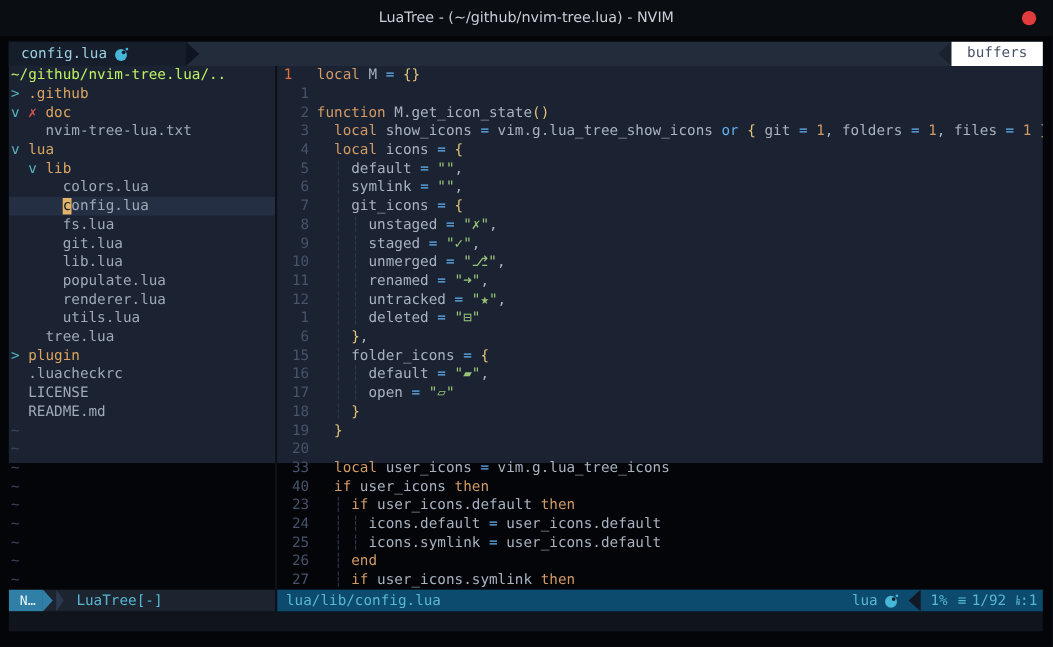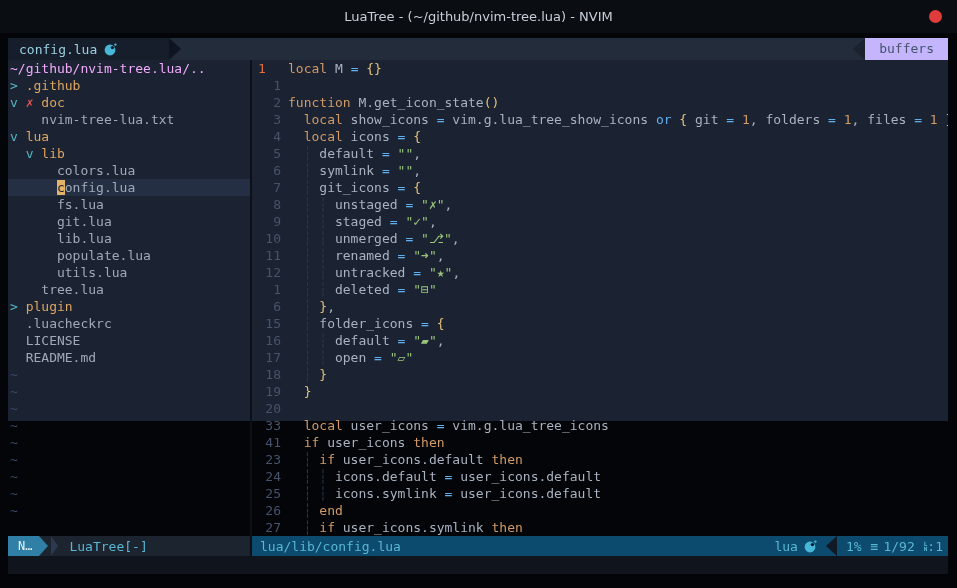--- a/index.html
+++ b/index.html
@@ -17,29 +17,29 @@
   }
   .close-btn { position:absolute; right:15px; top:10px; width:13px; height:13px; border-radius:50%; background:#e03c3c; }
   
   .app { position:absolute; left:8px; top:38px; width:940px; height:383px; background:#1b2332; }
   
   .tabline { position:absolute; top:0; left:0; width:940px; height:22px; background:#232c3b; display:flex; align-items:stretch; }
   .tab { display:flex; align-items:center; gap:7px; background:#161e2c; padding:0 52px 0 11px; color:#9bcfe0; font-size:13px; }
   .tab-arrow { width:0; height:0; border-top:11px solid transparent; border-bottom:11px solid transparent; border-left:12px solid #0e1421; }
   .buffers-seg { margin-left:auto; display:flex; align-items:stretch; }
   .buf-arrow { width:0; height:0; border-top:11px solid transparent; border-bottom:11px solid transparent; border-right:12px solid #1a2230; }
-  .buffers { background:#c4b5fd; color:#46536b; font-size:13px; line-height:22px; padding:0 14px; }
+  .buffers { background:#ffffff; color:#46536b; font-size:13px; line-height:22px; padding:0 14px; }
   
   .content { position:absolute; top:22px; left:0; width:940px; height:476px; }
   .tree { position:absolute; left:0; top:0; width:242px; height:476px; overflow:hidden; }
   .win-sep { position:absolute; left:242px; top:0; width:2px; height:476px; background:#0c1118; }
   .code { position:absolute; left:244px; top:0; width:696px; height:476px; overflow:hidden; }
   .trow { height:17px; line-height:17px; font-size:13px; white-space:pre; color:#9fa9b8; padding-left:2px; }
   .trow.active { background:#242f44; }
-  .t-root { color:#f0abfc; }
+  .t-root { color:#bef264; }
   .t-folder { color:#dca561; }
   .t-file { color:#9fa9b8; }
   .t-arrow { color:#56b6c2; }
   .t-git { color:#e25555; }
   .t-tilde { color:#3a4866; }
   .cursor { background:#e2b368; color:#141b26; }
   .crow { height:17px; display:flex; font-size:13px; line-height:17px; }
   .num { flex:none; width:36px; text-align:right; padding-right:7px; color:#47536b; }
   .num.cur { text-align:left; padding-left:6px; padding-right:0; color:#e0703d; }
   .ctext { margin:0; white-space:pre; color:#a9b2c0; font-family:inherit; font-size:13px; line-height:17px; }
@@ -103,20 +103,21 @@
         <div class="trow"><span class="t-arrow">v</span> <span class="t-git">✗</span> <span class="t-folder">doc</span></div>
         <div class="trow">    <span class="t-file">nvim-tree-lua.txt</span></div>
         <div class="trow"><span class="t-arrow">v</span> <span class="t-folder">lua</span></div>
         <div class="trow">  <span class="t-arrow">v</span> <span class="t-folder">lib</span></div>
         <div class="trow">      <span class="t-file">colors.lua</span></div>
         <div class="trow active">      <span class="t-file"><span class="cursor">c</span>onfig.lua</span></div>
         <div class="trow">      <span class="t-file">fs.lua</span></div>
         <div class="trow">      <span class="t-file">git.lua</span></div>
         <div class="trow">      <span class="t-file">lib.lua</span></div>
         <div class="trow">      <span class="t-file">populate.lua</span></div>
+        <div class="trow">      <span class="t-file">renderer.lua</span></div>
         <div class="trow">      <span class="t-file">utils.lua</span></div>
         <div class="trow">    <span class="t-file">tree.lua</span></div>
         <div class="trow"><span class="t-arrow">&gt;</span> <span class="t-folder">plugin</span></div>
         <div class="trow">  <span class="t-file">.luacheckrc</span></div>
         <div class="trow">  <span class="t-file">LICENSE</span></div>
         <div class="trow">  <span class="t-file">README.md</span></div>
         <div class="trow"><span class="t-tilde">~</span></div>
         <div class="trow"><span class="t-tilde">~</span></div>
         <div class="trow"><span class="t-tilde">~</span></div>
         <div class="trow"><span class="t-tilde">~</span></div>
@@ -210,21 +211,21 @@
         </div>
         <div class="crow">
           <span class="num">20</span>
           <pre class="ctext"></pre>
         </div>
         <div class="crow">
           <span class="num">33</span>
           <pre class="ctext">  <span class="k">local</span> user_icons <span class="b">=</span> vim.g.lua_tree_icons</pre>
         </div>
         <div class="crow">
-          <span class="num">41</span>
+          <span class="num">40</span>
           <pre class="ctext">  <span class="k">if</span> user_icons <span class="k">then</span></pre>
         </div>
         <div class="crow">
           <span class="num">23</span>
           <pre class="ctext">  <span class="ig">┆</span> <span class="k">if</span> user_icons.default <span class="k">then</span></pre>
         </div>
         <div class="crow">
           <span class="num">24</span>
           <pre class="ctext">  <span class="ig">┆</span> <span class="ig">┆</span> icons.default <span class="b">=</span> user_icons.default</pre>
         </div>

